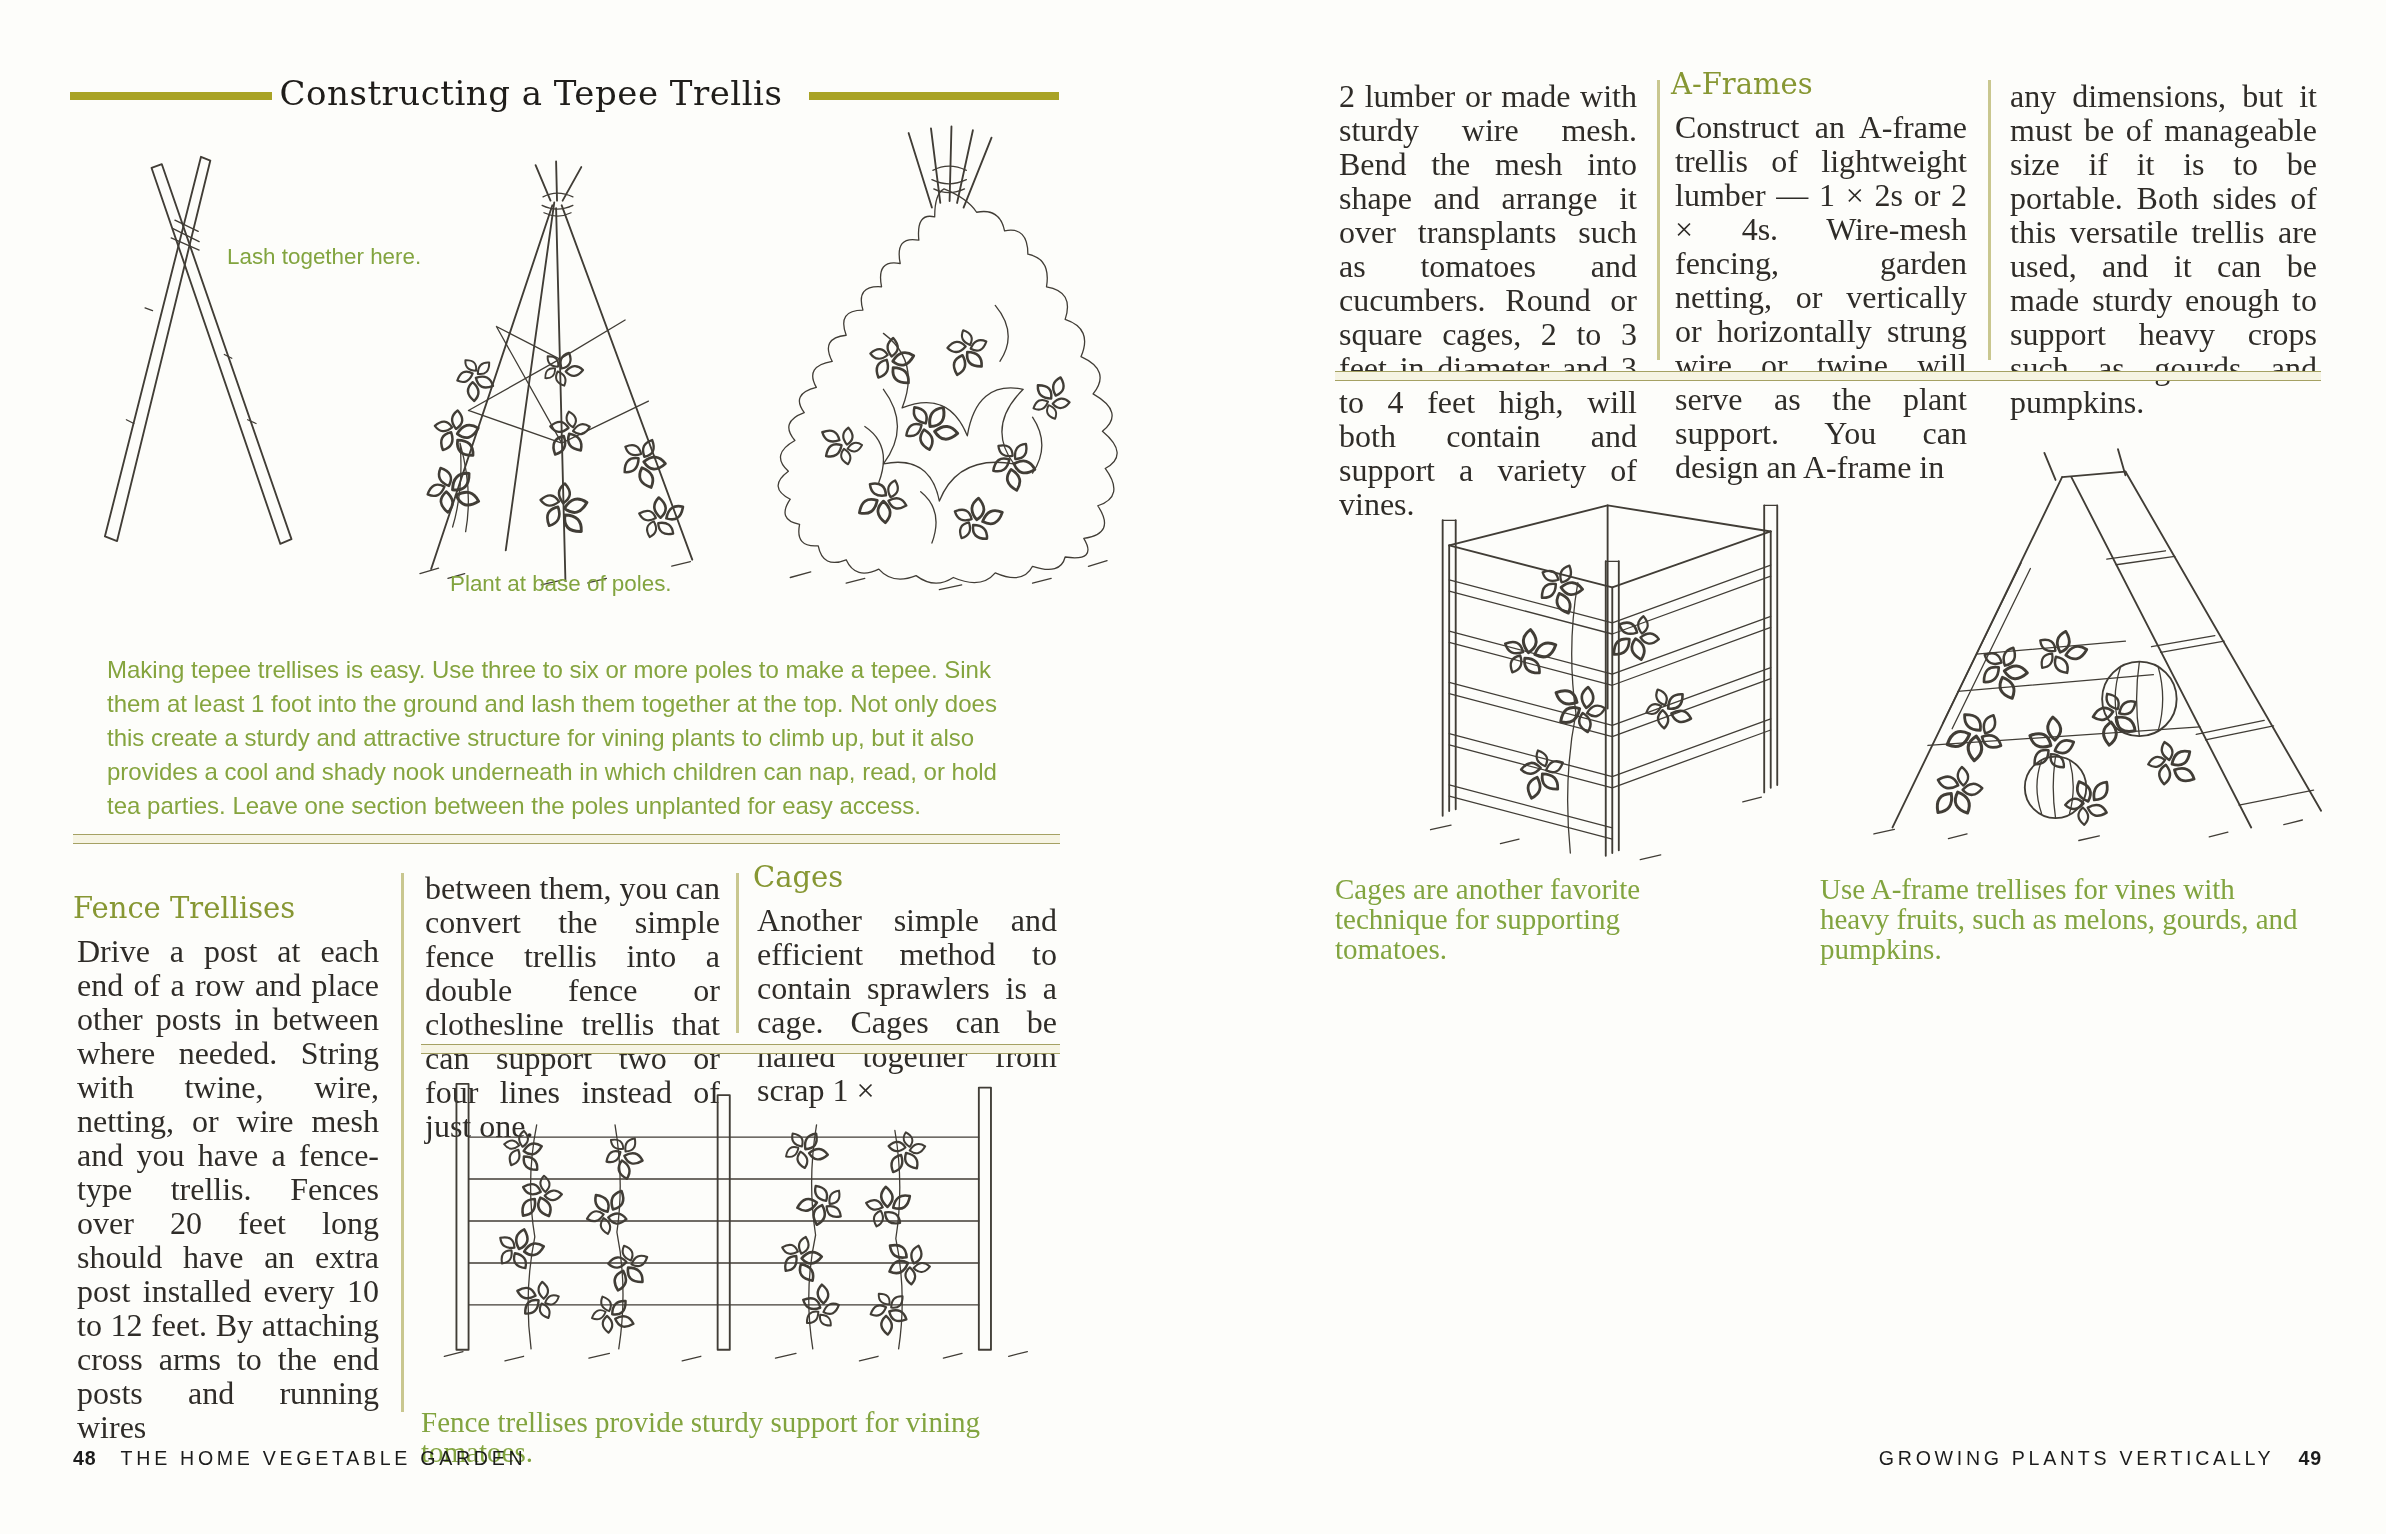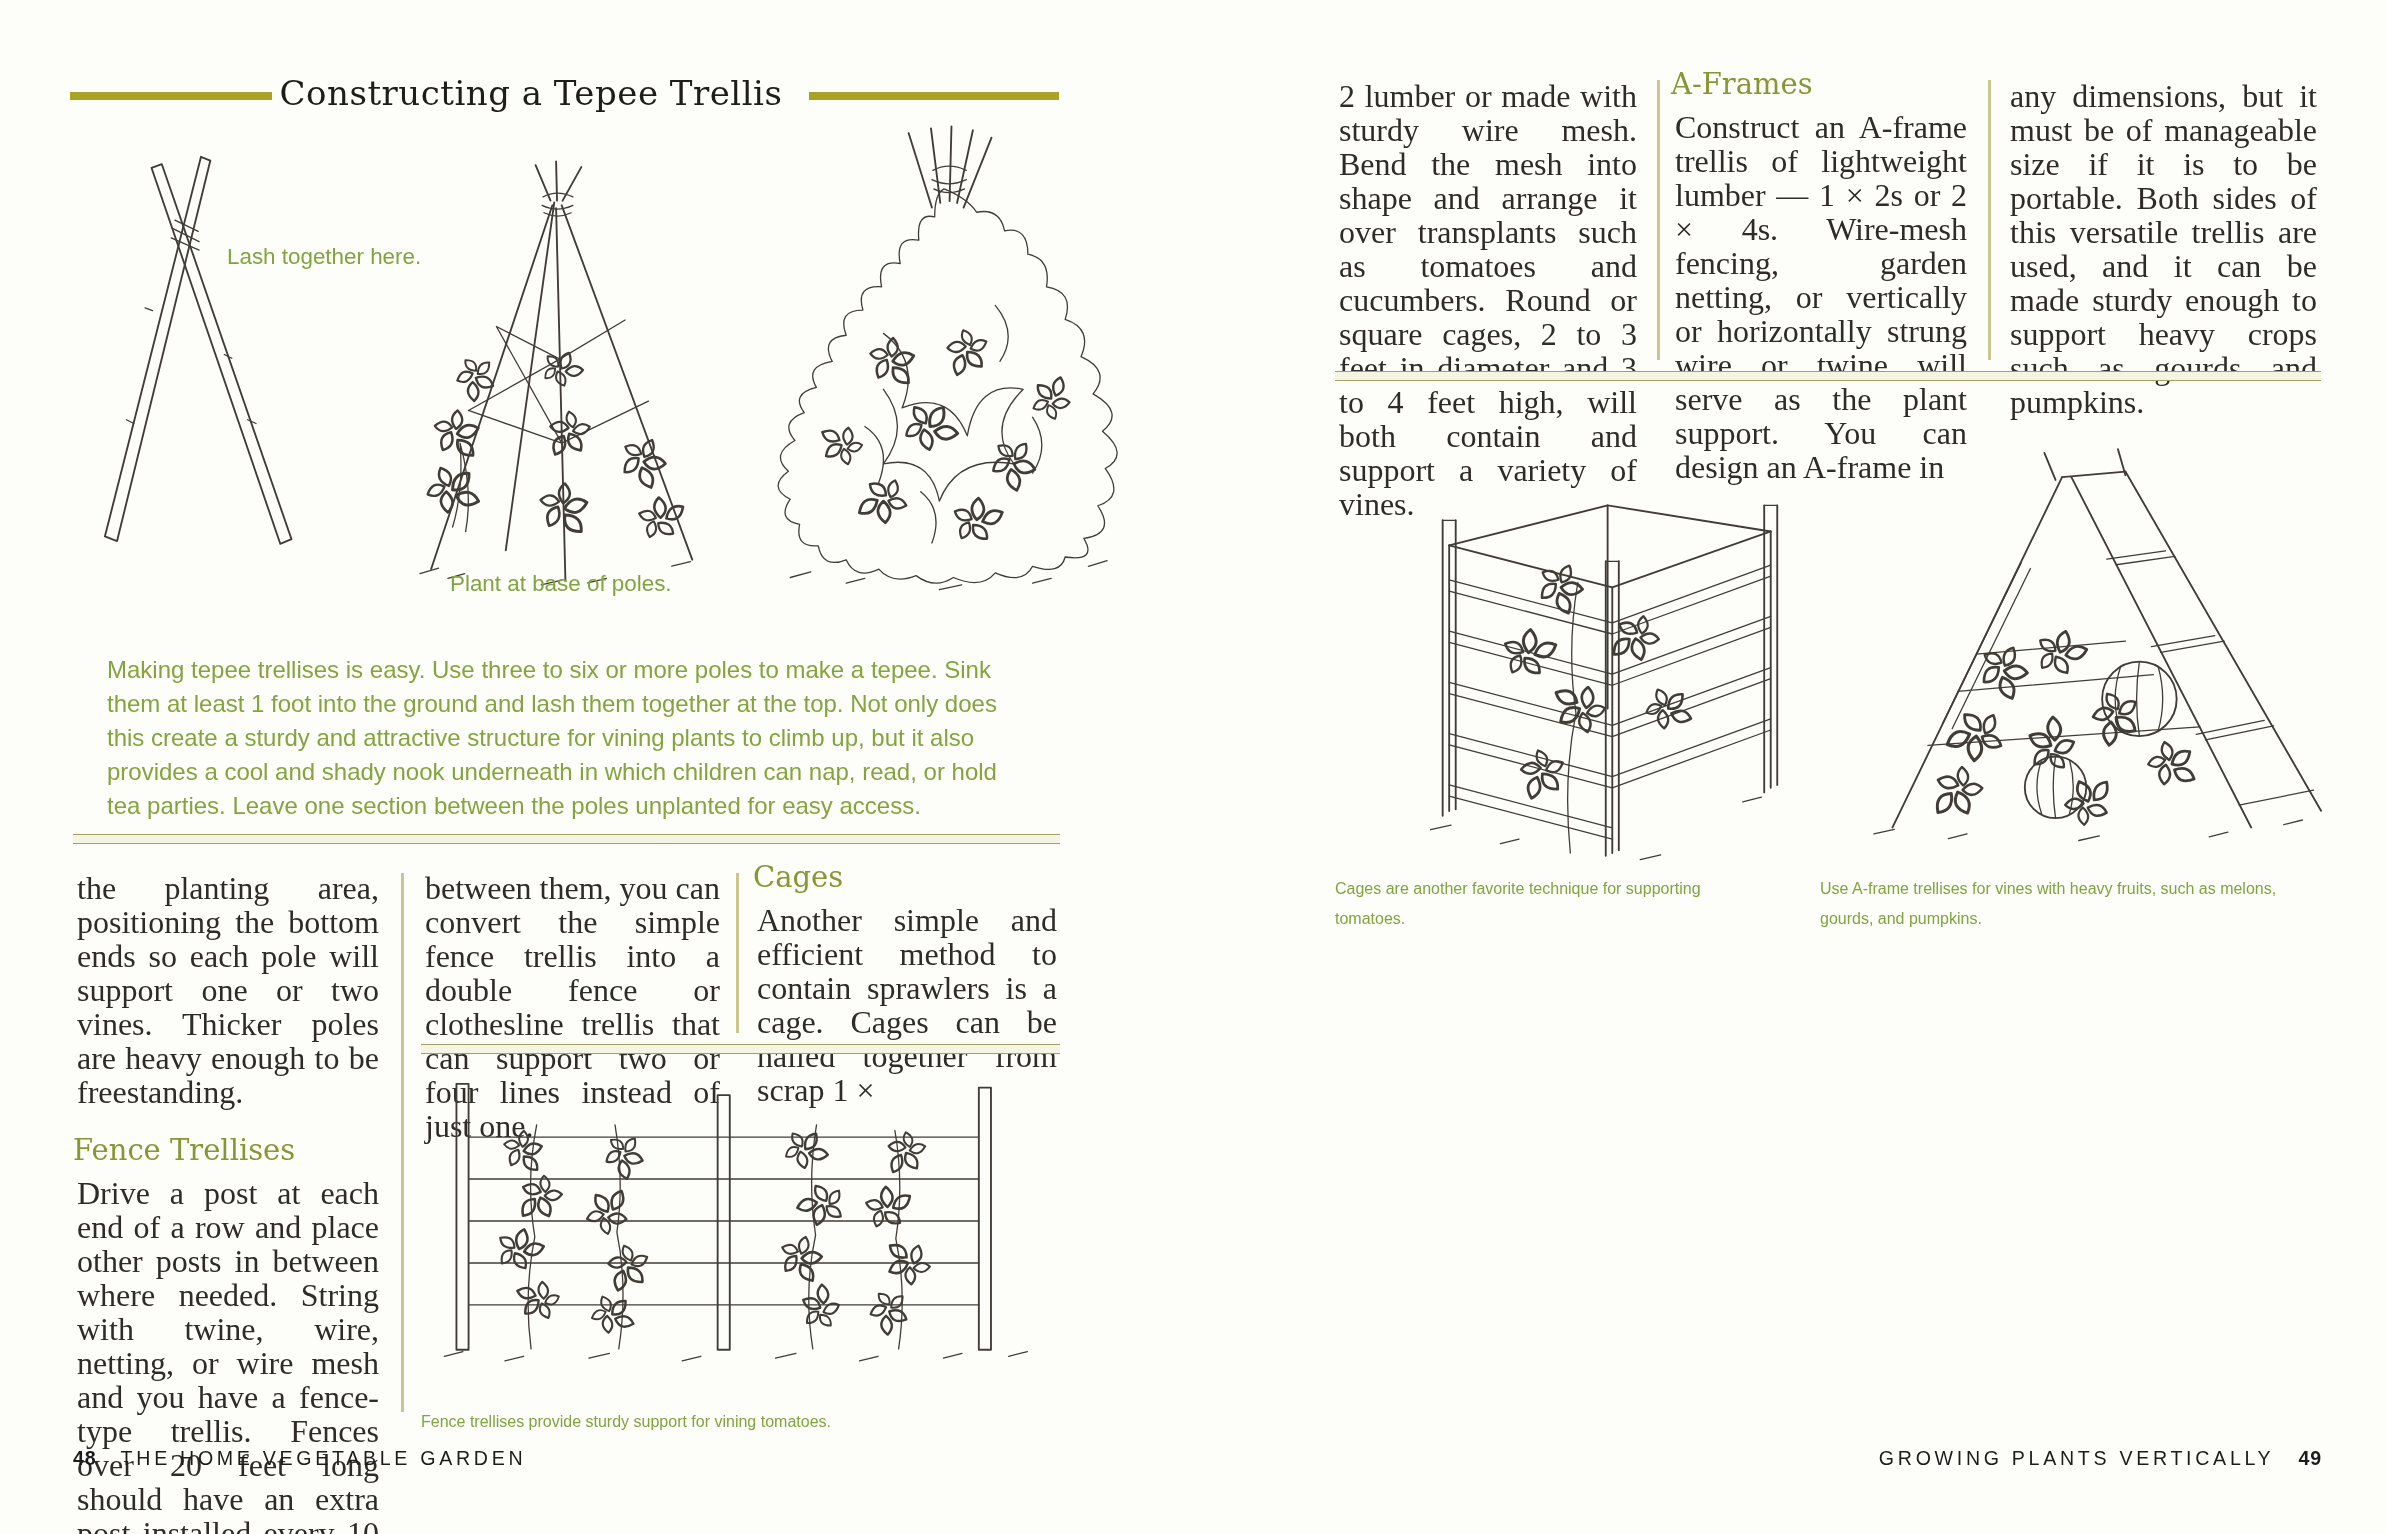--- a/index.html
+++ b/index.html
@@ -36,22 +36,22 @@
   }
   .body-col p{
     margin:4px;font-size:32px;line-height:34px;
     text-align:justify;
   }
   .green-intro{
     font-family:"Liberation Sans",sans-serif;
     font-size:24px;line-height:34px;color:#85a43e;
   }
   .caption{
-    font-family:Liberation Sans, sans-serif;
-    font-size:16px;line-height:30px;color:#82a43f;
+    font-family:Liberation Serif, serif;
+    font-size:29px;line-height:30px;color:#82a43f;
   }
   .art-label{
     font-family:"Liberation Sans",sans-serif;
     font-size:22.4px;color:#82a43f;white-space:nowrap;
   }
   .footer{
     font-family:"Liberation Sans",sans-serif;
     font-size:19.6px;letter-spacing:3.7px;color:#1c1c1c;
   }
   .footer .pnum{font-weight:bold;letter-spacing:0.9px;}
@@ -127,21 +127,20 @@
       <use href="#cl" transform="translate(95,350) scale(1.3) rotate(160)"></use>
       <use href="#cl" transform="translate(320,300) scale(1.3) rotate(-120)"></use>
       <path class="thin" d="M40,492 l22,-6 M100,498 l20,-5 M200,505 l24,-5 M300,498 l20,-5 M360,480 l20,-6"></path>
     </svg>
 
     <div class="abs green-intro" style="left:107px;top:653px;width:909px;">Making tepee trellises is easy. Use three to six or more poles to make a tepee. Sink them at least 1 foot into the ground and lash them together at the top. Not only does this create a sturdy and attractive structure for vining plants to climb up, but it also provides a cool and shady nook underneath in which children can nap, read, or hold tea parties. Leave one section between the poles unplanted for easy access.</div>
 
     <div class="abs dbl-rule" style="left:73px;top:834px;width:987px;"></div>
 
     <div class="abs body-col" style="left:73px;top:867px;width:310px;">
-      <p>the planting area, positioning the bottom ends so each pole will support one or two vines. Thicker poles are heavy enough to be freestanding.</p>
       <h3 class="sec-head" style="margin-top:24px;">Fence Trellises</h3>
       <p>Drive a post at each end of a row and place other posts in between where needed. String with twine, wire, netting, or wire mesh and you have a fence-type trellis. Fences over 20 feet long should have an extra post installed every 10 to 12 feet. By attaching cross arms to the end posts and running wires</p>
     </div>
 
     <div class="abs vrule" style="left:401px;top:873px;height:539px;"></div>
 
     <div class="abs body-col" style="left:421px;top:867px;width:303px;">
       <p>between them, you can convert the simple fence trellis into a double fence or clothesline trellis that can support two or four lines instead of just one.</p>
     </div>
 

